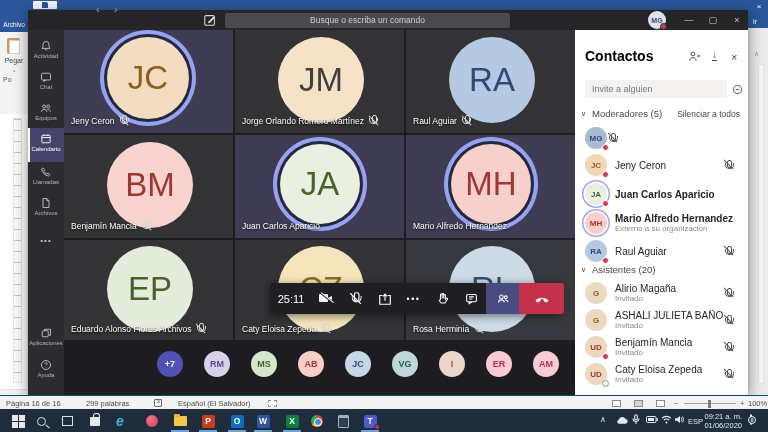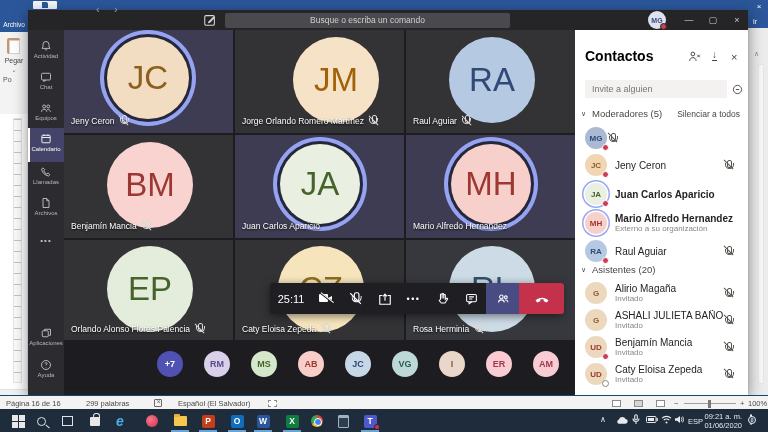--- a/index.html
+++ b/index.html
@@ -246,21 +246,21 @@
       <span>JC</span>
     </div>
   <div class="tlabel" style="bottom:7px">
       <span>Jeny Ceron</span>
       <span class="micoff">
         <i></i>
       </span>
     </div>
 </div>
 <div class="tile" style="left: 235px; top: 30px; width: 169px; height: 103px; background: rgb(51, 51, 54);">
-  <div class="pcircle" style="left: 58px; top: 7px; width: 86px; height: 86px; background: rgb(246, 226, 198); color: #a16207;">
+  <div class="pcircle" style="left: 43px; top: 7px; width: 86px; height: 86px; background: rgb(246, 226, 198); color: #404040;">
       <span>JM</span>
     </div>
   <div class="tlabel" style="bottom:7px">
       <span>Jorge Orlando Romero Martínez</span>
       <span class="micoff">
         <i></i>
       </span>
     </div>
 </div>
 <div class="tile" style="left: 406px; top: 30px; width: 169px; height: 103px; background: rgb(51, 51, 54);">
@@ -299,21 +299,21 @@
     </div>
   <div class="tlabel" style="bottom:7px">
       <span>Mario Alfredo Hernandez</span>
     </div>
 </div>
 <div class="tile" style="left: 64px; top: 240px; width: 169px; height: 100px; background: rgb(51, 51, 54);">
   <div class="pcircle" style="left: 43px; top: 6px; width: 86px; height: 86px; background: rgb(228, 236, 219); color: rgb(71, 99, 44);">
       <span>EP</span>
     </div>
   <div class="tlabel" style="bottom:6px">
-      <span>Orlando Alonso Flores Palencia</span>
+      <span>Eduardo Alonso Flores Archivos</span>
       <span class="micoff">
         <i></i>
       </span>
     </div>
 </div>
 <div class="tile" style="left: 235px; top: 240px; width: 169px; height: 100px; background: rgb(51, 51, 54);">
   <div class="pcircle" style="left: 43px; top: 6px; width: 86px; height: 86px; background: rgb(246, 229, 188); color: rgb(143, 109, 29);">
       <span>CZ</span>
     </div>
   <div class="tlabel" style="bottom:6px">

